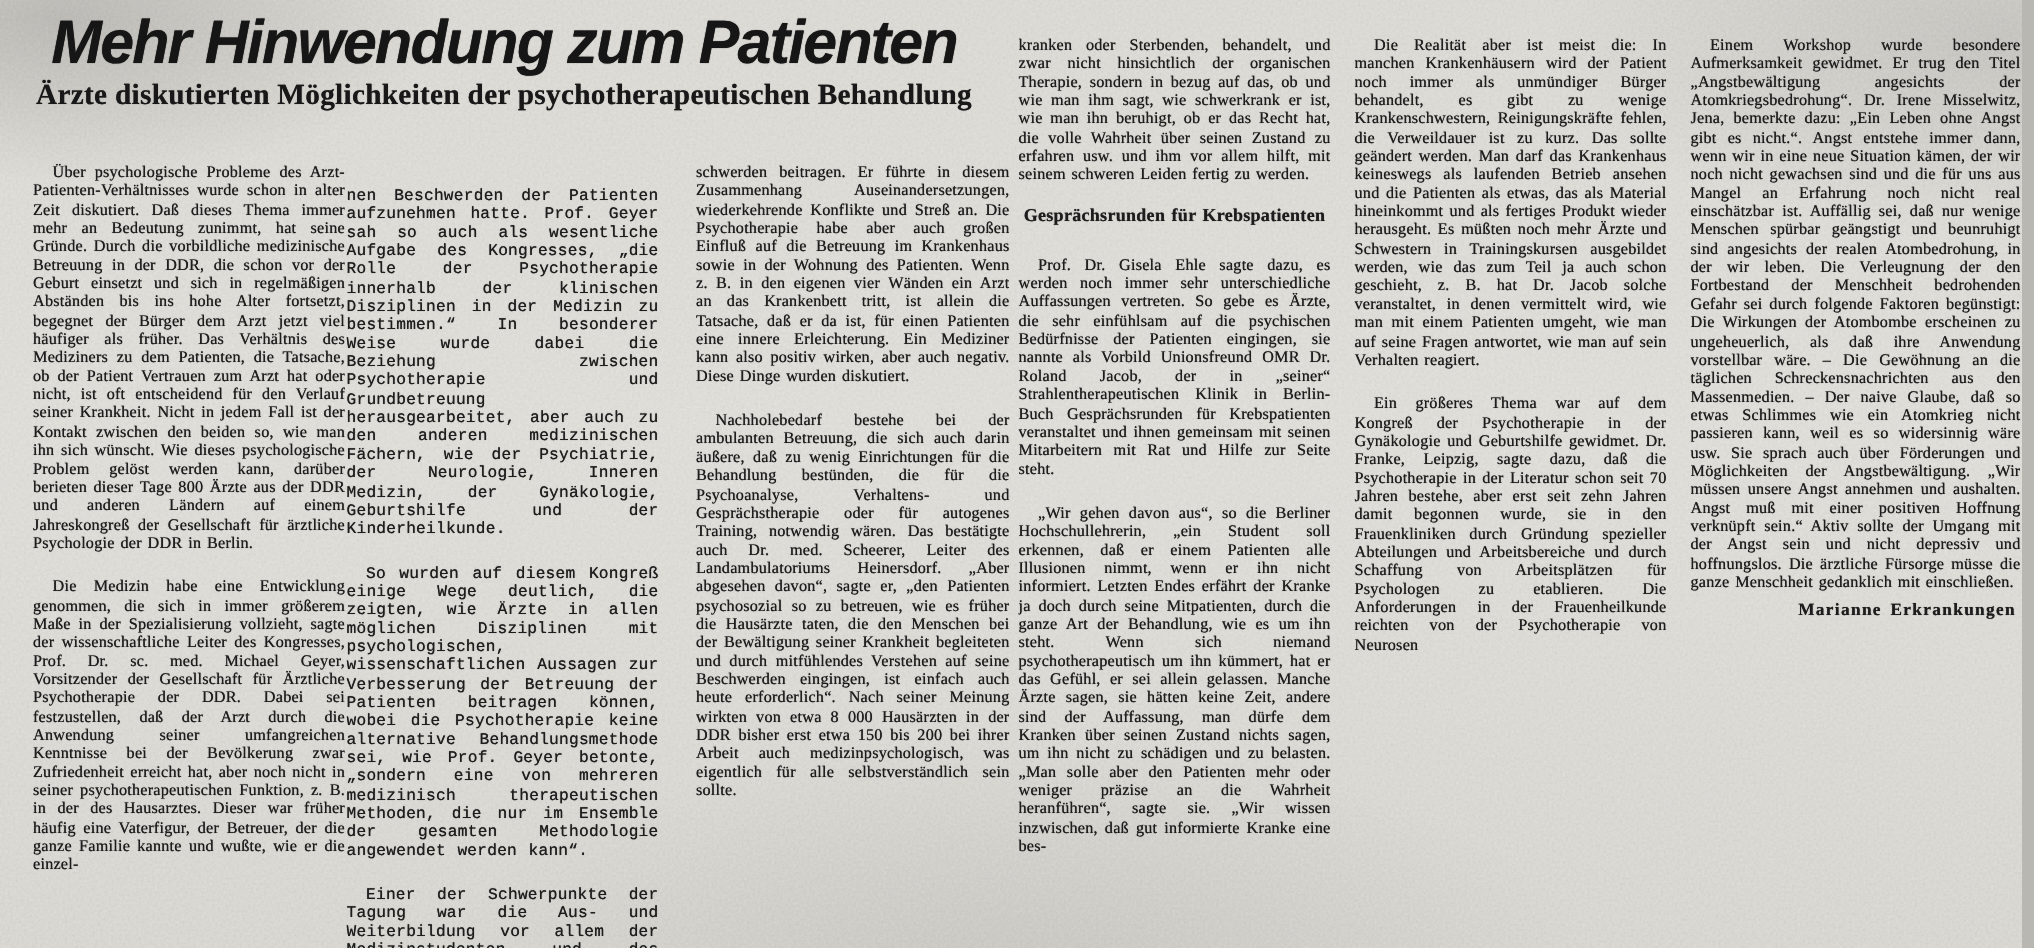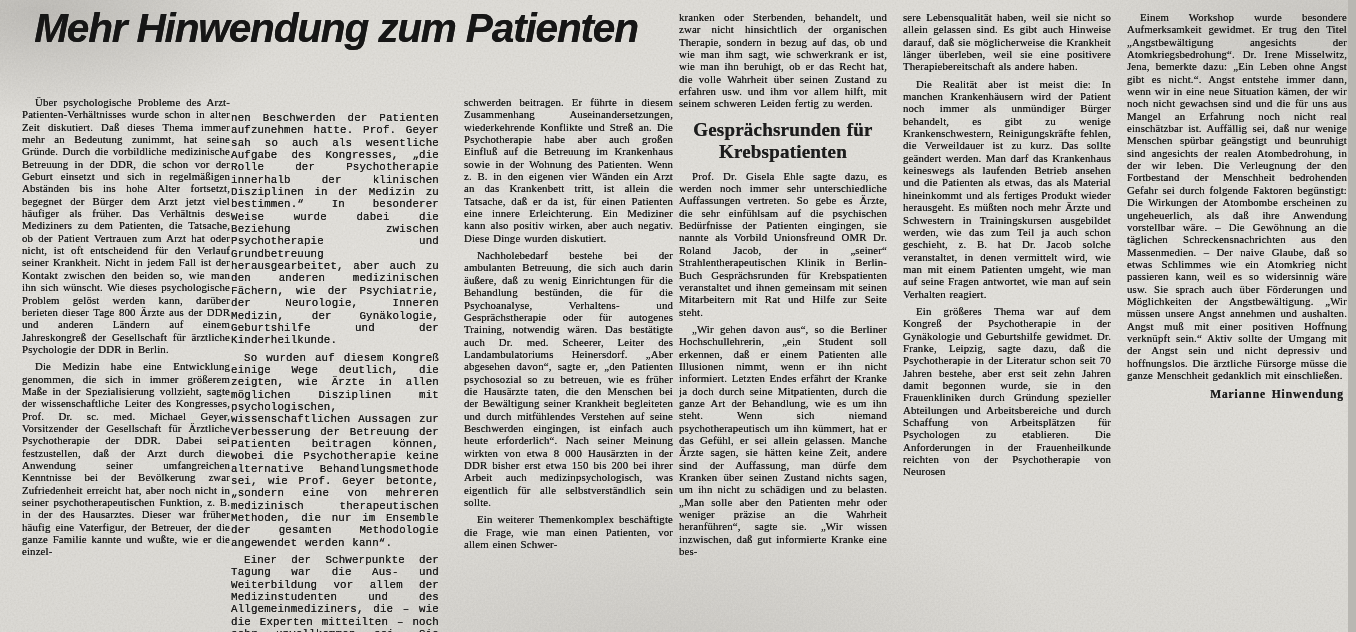--- a/index.html
+++ b/index.html
@@ -39,26 +39,26 @@
     font-size:10.8px;line-height:12.35px;
     word-spacing:1px;letter-spacing:.15px;
     color:#1d1d1d;text-shadow:0 0 .45px rgba(20,20,20,.9);
   }
   .col-1{left:22px;   top:92px;width:208px;height:538px;}
   .col-2{left:231px; top:108px;width:208px;height:538px;font-family:Liberation Mono, monospace;}
   .col-3{left:464px; top:92px;width:209px;height:538px;}
   .col-4{left:679px; top:7px; width:208px;height:623px;}
   .col-5{left:903px; top:7px; width:208px;height:623px;}
   .col-6{left:1127px;top:7px; width:220px;height:623px;}
-  .block{margin:4px 0 5px 0;}
+  .block{margin:17px 0 5px 0;}
   .block.para{text-indent:13px;}
   .block.cont{text-indent:0;}
   .block.heading{
     text-indent:0;text-align:center;
-    font-weight:bold;font-size:19px;line-height:22px;
+    font-weight:bold;font-size:12px;line-height:22px;
     letter-spacing:.2px;word-spacing:1px;
     margin:9px 0 7px 0;text-shadow:0 0 .5px #333;
   }
   .block.byline{
     text-align:right;font-weight:bold;
     font-size:11.5px;letter-spacing:.9px;word-spacing:2px;
     margin-top:7px;padding-right:3px;text-shadow:0 0 .5px #333;
   }
 </style>
 </head>
@@ -69,47 +69,46 @@
   <svg class="noise" xmlns="http://www.w3.org/2000/svg">
     <filter id="grain">
       <feTurbulence type="fractalNoise" baseFrequency="0.55" numOctaves="3" stitchTiles="stitch" result="t"></feTurbulence>
       <feColorMatrix in="t" type="matrix" values="0 0 0 0 0.35  0 0 0 0 0.35  0 0 0 0 0.34  0 0 0 0.9 0"></feColorMatrix>
     </filter>
     <rect width="100%" height="100%" filter="url(#grain)"></rect>
   </svg>
 
   <div class="masthead">
     <h1 class="headline">Mehr Hinwendung zum Patienten</h1>
+    <h2 class="subheadline">Ärzte diskutierten Möglichkeiten der psychotherapeutischen Behandlung</h2>
   </div>
 
   <div id="columns-root">
       <div class="col col-1">
         <div class="block para">Über psychologische Probleme des Arzt-Patienten-Verhältnisses wurde schon in alter Zeit diskutiert. Daß dieses Thema immer mehr an Bedeutung zunimmt, hat seine Gründe. Durch die vorbildliche medizinische Betreuung in der DDR, die schon vor der Geburt einsetzt und sich in regelmäßigen Abständen bis ins hohe Alter fortsetzt, begegnet der Bürger dem Arzt jetzt viel häufiger als früher. Das Verhältnis des Mediziners zu dem Patienten, die Tatsache, ob der Patient Vertrauen zum Arzt hat oder nicht, ist oft entscheidend für den Verlauf seiner Krankheit. Nicht in jedem Fall ist der Kontakt zwischen den beiden so, wie man ihn sich wünscht. Wie dieses psychologische Problem gelöst werden kann, darüber berieten dieser Tage 800 Ärzte aus der DDR und anderen Ländern auf einem Jahreskongreß der Gesellschaft für ärztliche Psychologie der DDR in Berlin.</div>
         <div class="block para">Die Medizin habe eine Entwicklung genommen, die sich in immer größerem Maße in der Spezialisierung vollzieht, sagte der wissenschaftliche Leiter des Kongresses, Prof. Dr. sc. med. Michael Geyer, Vorsitzender der Gesellschaft für Ärztliche Psychotherapie der DDR. Dabei sei festzustellen, daß der Arzt durch die Anwendung seiner umfangreichen Kenntnisse bei der Bevölkerung zwar Zufriedenheit erreicht hat, aber noch nicht in seiner psychotherapeutischen Funktion, z. B. in der des Hausarztes. Dieser war früher häufig eine Vaterfigur, der Betreuer, der die ganze Familie kannte und wußte, wie er die einzel-</div>
       </div>
       <div class="col col-2">
         <div class="block cont">nen Beschwerden der Patienten aufzunehmen hatte. Prof. Geyer sah so auch als wesentliche Aufgabe des Kongresses, „die Rolle der Psychotherapie innerhalb der klinischen Disziplinen in der Medizin zu bestimmen.“ In besonderer Weise wurde dabei die Beziehung zwischen Psychotherapie und Grundbetreuung herausgearbeitet, aber auch zu den anderen medizinischen Fächern, wie der Psychiatrie, der Neurologie, Inneren Medizin, der Gynäkologie, Geburtshilfe und der Kinderheilkunde.</div>
         <div class="block para">So wurden auf diesem Kongreß einige Wege deutlich, die zeigten, wie Ärzte in allen möglichen Disziplinen mit psychologischen, wissenschaftlichen Aussagen zur Verbesserung der Betreuung der Patienten beitragen können, wobei die Psychotherapie keine alternative Behandlungsmethode sei, wie Prof. Geyer betonte, „sondern eine von mehreren medizinisch therapeutischen Methoden, die nur im Ensemble der gesamten Methodologie angewendet werden kann“.</div>
         <div class="block para">Einer der Schwerpunkte der Tagung war die Aus- und Weiterbildung vor allem der Medizinstudenten und des Allgemeinmediziners, die – wie die Experten mitteilten – noch sehr unvollkommen sei. Sie sollten also nicht nur Spezialkenntnisse erhalten, so der Wissenschaftler, sondern auch über die Problematik des Arzt-Patienten-Verhältnisses Bescheid wissen und über die Tatsache, daß psychische und soziale Probleme wesentlich zur Entstehung von Krankheiten und Be-</div>
       </div>
       <div class="col col-3">
         <div class="block cont">schwerden beitragen. Er führte in diesem Zusammenhang Auseinandersetzungen, wiederkehrende Konflikte und Streß an. Die Psychotherapie habe aber auch großen Einfluß auf die Betreuung im Krankenhaus sowie in der Wohnung des Patienten. Wenn z. B. in den eigenen vier Wänden ein Arzt an das Krankenbett tritt, ist allein die Tatsache, daß er da ist, für einen Patienten eine innere Erleichterung. Ein Mediziner kann also positiv wirken, aber auch negativ. Diese Dinge wurden diskutiert.</div>
         <div class="block para">Nachholebedarf bestehe bei der ambulanten Betreuung, die sich auch darin äußere, daß zu wenig Einrichtungen für die Behandlung bestünden, die für die Psychoanalyse, Verhaltens- und Gesprächstherapie oder für autogenes Training, notwendig wären. Das bestätigte auch Dr. med. Scheerer, Leiter des Landambulatoriums Heinersdorf. „Aber abgesehen davon“, sagte er, „den Patienten psychosozial so zu betreuen, wie es früher die Hausärzte taten, die den Menschen bei der Bewältigung seiner Krankheit begleiteten und durch mitfühlendes Verstehen auf seine Beschwerden eingingen, ist einfach auch heute erforderlich“. Nach seiner Meinung wirkten von etwa 8 000 Hausärzten in der DDR bisher erst etwa 150 bis 200 bei ihrer Arbeit auch medizinpsychologisch, was eigentlich für alle selbstverständlich sein sollte.</div>
-        <div class="block para">Ein weiterer Themenkomplex beschäftigte die Frage, wie man einen Patienten, vor allem einen Schwer-</div>
       </div>
       <div class="col col-4">
         <div class="block cont">kranken oder Sterbenden, behandelt, und zwar nicht hinsichtlich der organischen Therapie, sondern in bezug auf das, ob und wie man ihm sagt, wie schwerkrank er ist, wie man ihn beruhigt, ob er das Recht hat, die volle Wahrheit über seinen Zustand zu erfahren usw. und ihm vor allem hilft, mit seinem schweren Leiden fertig zu werden.</div>
         <div class="block heading">Gesprächsrunden für Krebspatienten</div>
         <div class="block para">Prof. Dr. Gisela Ehle sagte dazu, es werden noch immer sehr unterschiedliche Auffassungen vertreten. So gebe es Ärzte, die sehr einfühlsam auf die psychischen Bedürfnisse der Patienten eingingen, sie nannte als Vorbild Unionsfreund OMR Dr. Roland Jacob, der in „seiner“ Strahlentherapeutischen Klinik in Berlin-Buch Gesprächsrunden für Krebspatienten veranstaltet und ihnen gemeinsam mit seinen Mitarbeitern mit Rat und Hilfe zur Seite steht.</div>
         <div class="block para">„Wir gehen davon aus“, so die Berliner Hochschullehrerin, „ein Student soll erkennen, daß er einem Patienten alle Illusionen nimmt, wenn er ihn nicht informiert. Letzten Endes erfährt der Kranke ja doch durch seine Mitpatienten, durch die ganze Art der Behandlung, wie es um ihn steht. Wenn sich niemand psychotherapeutisch um ihn kümmert, hat er das Gefühl, er sei allein gelassen. Manche Ärzte sagen, sie hätten keine Zeit, andere sind der Auffassung, man dürfe dem Kranken über seinen Zustand nichts sagen, um ihn nicht zu schädigen und zu belasten. „Man solle aber den Patienten mehr oder weniger präzise an die Wahrheit heranführen“, sagte sie. „Wir wissen inzwischen, daß gut informierte Kranke eine bes-</div>
       </div>
       <div class="col col-5">
-        <div class="block cont">sere Lebensqualität haben, weil sie nicht so allein gelassen sind. Es gibt auch Hinweise darauf, daß sie möglicherweise die Krankheit länger überleben, weil sie eine positivere Therapiebereitschaft als andere haben.</div>
         <div class="block para">Die Realität aber ist meist die: In manchen Krankenhäusern wird der Patient noch immer als unmündiger Bürger behandelt, es gibt zu wenige Krankenschwestern, Reinigungskräfte fehlen, die Verweildauer ist zu kurz. Das sollte geändert werden. Man darf das Krankenhaus keineswegs als laufenden Betrieb ansehen und die Patienten als etwas, das als Material hineinkommt und als fertiges Produkt wieder herausgeht. Es müßten noch mehr Ärzte und Schwestern in Trainingskursen ausgebildet werden, wie das zum Teil ja auch schon geschieht, z. B. hat Dr. Jacob solche veranstaltet, in denen vermittelt wird, wie man mit einem Patienten umgeht, wie man auf seine Fragen antwortet, wie man auf sein Verhalten reagiert.</div>
         <div class="block para">Ein größeres Thema war auf dem Kongreß der Psychotherapie in der Gynäkologie und Geburtshilfe gewidmet. Dr. Franke, Leipzig, sagte dazu, daß die Psychotherapie in der Literatur schon seit 70 Jahren bestehe, aber erst seit zehn Jahren damit begonnen wurde, sie in den Frauenkliniken durch Gründung spezieller Abteilungen und Arbeitsbereiche und durch Schaffung von Arbeitsplätzen für Psychologen zu etablieren. Die Anforderungen in der Frauenheilkunde reichten von der Psychotherapie von Neurosen</div>
       </div>
       <div class="col col-6">
         <div class="block para">Einem Workshop wurde besondere Aufmerksamkeit gewidmet. Er trug den Titel „Angstbewältigung angesichts der Atomkriegsbedrohung“. Dr. Irene Misselwitz, Jena, bemerkte dazu: „Ein Leben ohne Angst gibt es nicht.“. Angst entstehe immer dann, wenn wir in eine neue Situation kämen, der wir noch nicht gewachsen sind und die für uns aus Mangel an Erfahrung noch nicht real einschätzbar ist. Auffällig sei, daß nur wenige Menschen spürbar geängstigt und beunruhigt sind angesichts der realen Atombedrohung, in der wir leben. Die Verleugnung der den Fortbestand der Menschheit bedrohenden Gefahr sei durch folgende Faktoren begünstigt: Die Wirkungen der Atombombe erscheinen zu ungeheuerlich, als daß ihre Anwendung vorstellbar wäre. – Die Gewöhnung an die täglichen Schreckensnachrichten aus den Massenmedien. – Der naive Glaube, daß so etwas Schlimmes wie ein Atomkrieg nicht passieren kann, weil es so widersinnig wäre usw. Sie sprach auch über Förderungen und Möglichkeiten der Angstbewältigung. „Wir müssen unsere Angst annehmen und aushalten. Angst muß mit einer positiven Hoffnung verknüpft sein.“ Aktiv sollte der Umgang mit der Angst sein und nicht depressiv und hoffnungslos. Die ärztliche Fürsorge müsse die ganze Menschheit gedanklich mit einschließen.</div>
-        <div class="block byline">Marianne Hinwendung</div>
+        <div class="block byline">Marianne Erkrankungen</div>
       </div>
     </div>
 
 </div>
 
 </body></html>

